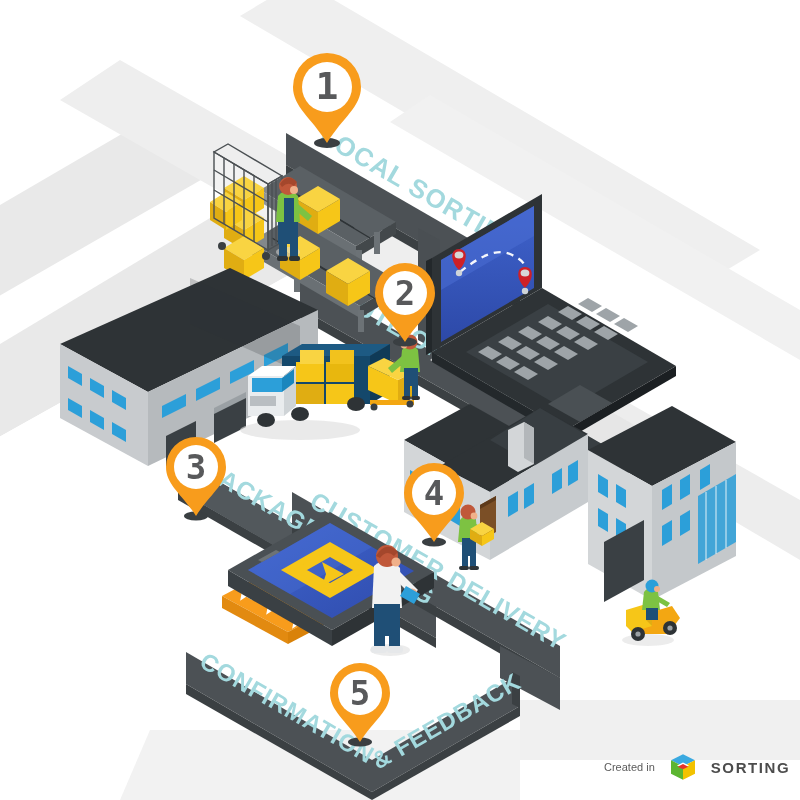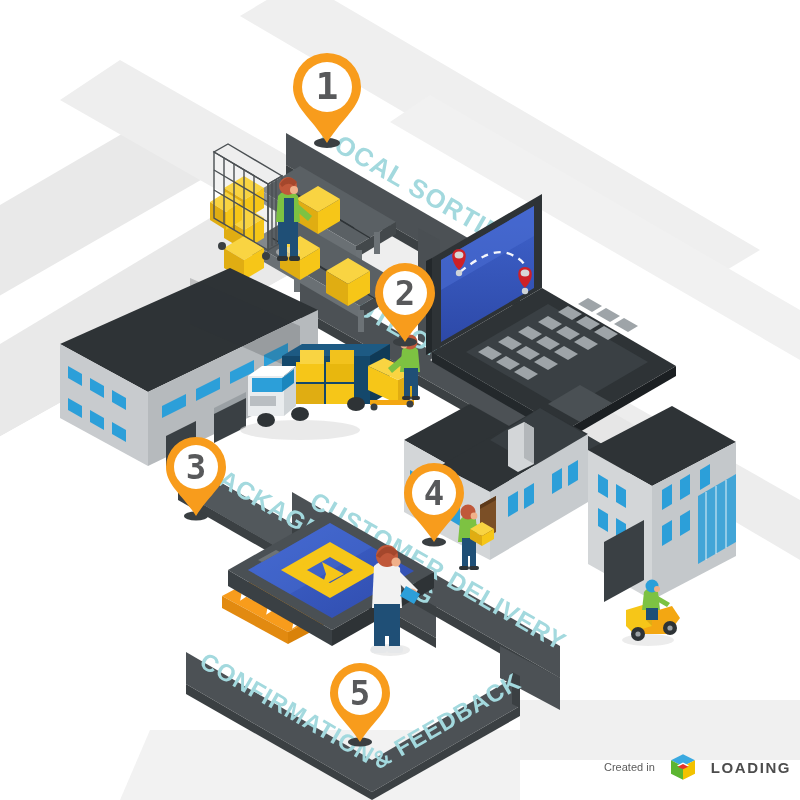--- a/index.html
+++ b/index.html
@@ -539,16 +539,16 @@
 
   <div id="footer">
     <span id="created-label">Created in</span>
     <svg width="30" height="30" viewBox="0 0 40 40">
       <polygon points="4,11 20,3 36,11 20,19" fill="#3aa9e0"></polygon>
       <polygon points="4,11 20,19 20,37 4,29" fill="#5cb531"></polygon>
       <polygon points="20,19 36,11 36,29 20,37" fill="#f2c200"></polygon>
       <polygon points="20,14 28,18 20,22 12,18" fill="#ffffff"></polygon>
       <polygon points="20,16 27,19.5 20,23 13,19.5" fill="#e5332a"></polygon>
     </svg>
-    <span id="brand-name">LOADING</span>
+    <span id="brand-name">SORTING</span>
   </div>
 
 </div>
 
 </body></html>

